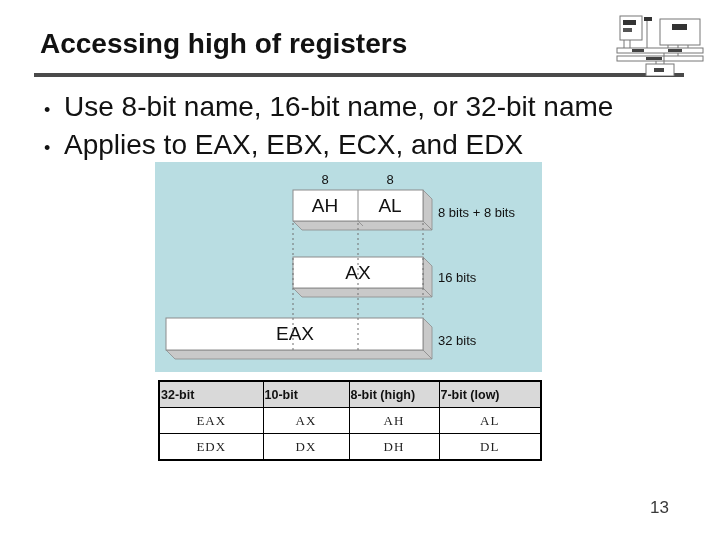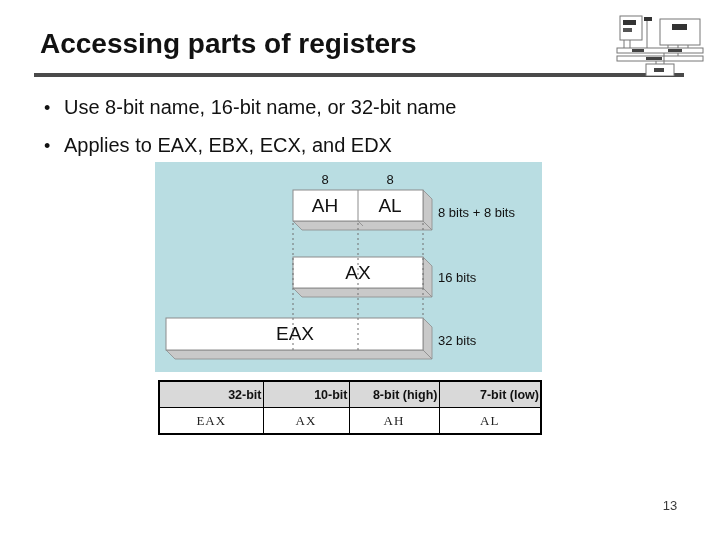--- a/index.html
+++ b/index.html
@@ -16,52 +16,52 @@
   .title-rule {
     position: absolute; left: 34px; top: 73px; width: 650px; height: 4px;
     background: #4a4a4a;
   }
 
   .logo { position: absolute; left: 616px; top: 12px; width: 90px; height: 64px; }
 
   .bullets { position: absolute; left: 44px; top: 88px; width: 650px; }
   .bullet-item { display: flex; align-items: baseline; height: 38px; line-height: 38px; }
   .bullet-marker { font-size: 18px; color: #121212; width: 20px; flex: 0 0 20px; }
-  .bullet-text { font-size: 20px; color: #121212; white-space: nowrap; }
+  .bullet-text { font-size: 28px; color: #121212; white-space: nowrap; }
 
   .diagram { position: absolute; left: 155px; top: 162px; width: 387px; height: 210px; }
   .diagram svg { display: block; }
 
   .reg-table {
     position: absolute; left: 158px; top: 380px; width: 382px;
     border-collapse: collapse; table-layout: fixed;
     border: 2px solid #000;
   }
   .reg-table th {
     background: #d9d9d9; border: 1.5px solid #000; height: 23px;
-    font-size: 12.5px; font-weight: bold; color: #111; text-align: right;
+    font-size: 12.5px; font-weight: bold; color: #111; text-align: left;
     font-family: "Liberation Sans", sans-serif;
   }
   .reg-table td {
     border: 1.5px solid #000; height: 23px; text-align: center;
     font-family: "Liberation Serif", serif; font-size: 13px; color: #222;
     letter-spacing: 1px;
   }
 
   .page-number {
     position: absolute; left: 650px; top: 498px; width: 40px;
-    text-align: center; font-size: 13px; color: #3a3a3a;
+    text-align: left; font-size: 17px; color: #3a3a3a;
   }
 </style>
 </head>
 <body>
 
 <div class="canvas">
 
-  <div class="page-title">Accessing parts of registers</div>
+  <div class="page-title">Accessing high of registers</div>
   <div class="title-rule"></div>
 
   <div class="logo">
     <svg width="90" height="64" viewBox="0 0 90 64">
       <rect x="4" y="4" width="22" height="24" fill="#ffffff" stroke="#777" stroke-width="1"></rect>
       <rect x="7" y="8" width="13" height="5" fill="#333"></rect>
       <rect x="7" y="16" width="9" height="4" fill="#555"></rect>
       <rect x="28" y="5" width="8" height="4" fill="#333"></rect>
       <line x1="31" y1="9" x2="31" y2="36" stroke="#777" stroke-width="1"></line>
       <rect x="44" y="7" width="40" height="26" fill="#ffffff" stroke="#777" stroke-width="1"></rect>
@@ -144,18 +144,24 @@
         <th>7-bit (low)</th>
       </tr>
     </thead>
     <tbody>
       <tr>
         <td>EAX</td>
         <td>AX</td>
         <td>AH</td>
         <td>AL</td>
       </tr>
+      <tr>
+        <td>EDX</td>
+        <td>DX</td>
+        <td>DH</td>
+        <td>DL</td>
+      </tr>
     </tbody>
   </table>
 
   <div class="page-number">13</div>
 
 </div>
 
 </body></html>

